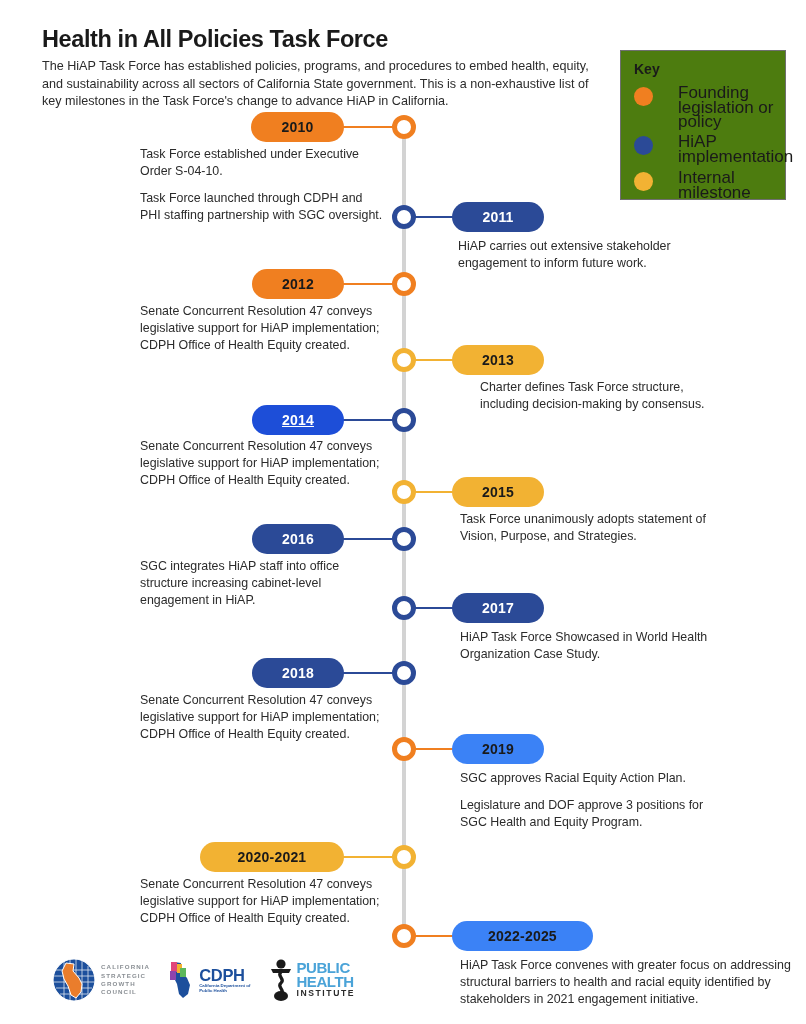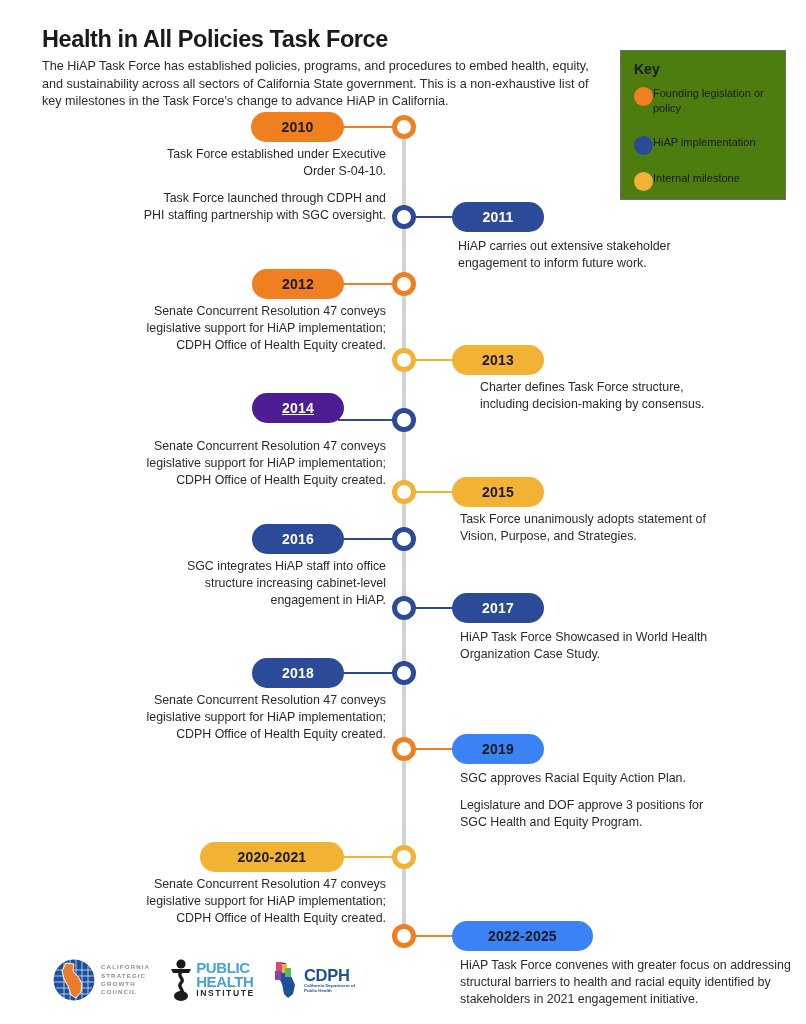--- a/index.html
+++ b/index.html
@@ -64,23 +64,23 @@
     width: 150px;
   }
   .key-dot {
     width: 19px;
     height: 19px;
     border-radius: 50%;
     flex: 0 0 19px;
     margin-top: 1px;
   }
   .key-label {
-    font-size: 11px;
+    font-size: 17px;
     line-height: 14.5px;
-    margin-left: 0;
+    margin-left: 25px;
     color: #1a1a1a;
   }
 
   
   #timeline-spine {
     position: absolute;
     left: 402px;
     top: 127px;
     width: 4px;
     height: 810px;
@@ -121,21 +121,21 @@
     padding: 0 17px;
     box-sizing: border-box;
     white-space: nowrap;
   }
   .desc {
     position: absolute;
     font-size: 12.4px;
     line-height: 17px;
     color: #2b2b2b;
   }
-  .desc.left  { text-align: right; }
+  .desc.left  { }
   .desc.right { text-align: left; margin-left: 18px; }
 
   
   #logo-row {
     position: absolute;
     left: 52px;
     top: 958px;
     display: flex;
     align-items: center;
     gap: 18px;
@@ -196,21 +196,21 @@
     <div class="desc right" style="top: 238px; left: 440px; width: 260px;">HiAP carries out extensive stakeholder engagement to inform future work.</div>
     <div class="connector" style="top: 284px; background: rgb(240, 127, 32); width: 56px; left: 338px;"></div>
     <div class="year-pill" style="top: 284px; background: rgb(240, 127, 32); color: rgb(26, 26, 26); width: 92px; left: 252px;">2012</div>
     <div class="node-circle" style="top: 284px; border-color: rgb(240, 127, 32);"></div>
     <div class="desc left" style="top: 303px; left: 140px; width: 246px;">Senate Concurrent Resolution 47 conveys legislative support for HiAP implementation; CDPH Office of Health Equity created.</div>
     <div class="connector" style="top: 360px; background: rgb(242, 178, 51); width: 44px; left: 414px;"></div>
     <div class="year-pill" style="top: 360px; background: rgb(242, 178, 51); color: rgb(26, 26, 26); width: 92px; left: 452px;">2013</div>
     <div class="node-circle" style="top: 360px; border-color: rgb(242, 178, 51);"></div>
     <div class="desc right" style="top: 379px; left: 462px; width: 250px;">Charter defines Task Force structure, including decision-making by consensus.</div>
     <div class="connector" style="top: 420px; background: rgb(43, 74, 151); width: 56px; left: 338px;"></div>
-    <div class="year-pill" style="top: 408px; background: #4c1d95; color: rgb(255, 255, 255); width: 92px; left: 252px; text-decoration: underline;">2014</div>
+    <div class="year-pill" style="top: 420px; background: #1d4ed8; color: rgb(255, 255, 255); width: 92px; left: 252px; text-decoration: underline;">2014</div>
     <div class="node-circle" style="top: 420px; border-color: rgb(43, 74, 151);"></div>
     <div class="desc left" style="top: 438px; left: 140px; width: 246px;">Senate Concurrent Resolution 47 conveys legislative support for HiAP implementation; CDPH Office of Health Equity created.</div>
     <div class="connector" style="top: 492px; background: rgb(242, 178, 51); width: 44px; left: 414px;"></div>
     <div class="year-pill" style="top: 492px; background: rgb(242, 178, 51); color: rgb(26, 26, 26); width: 92px; left: 452px;">2015</div>
     <div class="node-circle" style="top: 492px; border-color: rgb(242, 178, 51);"></div>
     <div class="desc right" style="top: 511px; left: 442px; width: 265px;">Task Force unanimously adopts statement of Vision, Purpose, and Strategies.</div>
     <div class="connector" style="top: 539px; background: rgb(43, 74, 151); width: 56px; left: 338px;"></div>
     <div class="year-pill" style="top: 539px; background: rgb(43, 74, 151); color: rgb(255, 255, 255); width: 92px; left: 252px;">2016</div>
     <div class="node-circle" style="top: 539px; border-color: rgb(43, 74, 151);"></div>
     <div class="desc left" style="top: 558px; left: 140px; width: 246px;">SGC integrates HiAP staff into office structure increasing cabinet-level engagement in HiAP.</div>
@@ -260,41 +260,41 @@
     </svg>
     <div class="sgc-text logo-text">
       <div>CALIFORNIA</div>
       <div>STRATEGIC</div>
       <div>GROWTH</div>
       <div>COUNCIL</div>
     </div>
   </div>
 
   <div class="logo">
-    <svg width="26" height="44" viewBox="0 0 26 44">
-      <circle cx="13" cy="6" r="4.6" fill="#1a1a1a"></circle>
-      <path d="M3 11 L23 11 L21 15 L5 15 Z" fill="#1a1a1a"></path>
-      <path d="M13 14 C8 18 18 21 13 25 C8 29 18 32 13 36" fill="none" stroke="#1a1a1a" stroke-width="3.2" stroke-linecap="round"></path>
-      <ellipse cx="13" cy="38" rx="7" ry="5" fill="#1a1a1a"></ellipse>
-    </svg>
-    <div class="logo-text" style="margin-left:2px;">
-      <div class="phi-pub">PUBLIC</div>
-      <div class="phi-hea">HEALTH</div>
-      <div class="phi-inst">INSTITUTE</div>
-    </div>
-  </div>
-
-  <div class="logo">
     <svg width="30" height="42" viewBox="0 0 30 42">
       <path d="M6 3 L13 4 L12 11 L19 19 L22 26 L20 35 L15 39 L11 35 L9 25 L5 17 L3 10 Z" fill="#1c4f9c"></path>
       <rect x="3" y="3" width="6" height="10" fill="#e0457b"></rect>
       <rect x="9" y="5" width="5" height="9" fill="#f3b22e"></rect>
       <rect x="12" y="9" width="6" height="9" fill="#5cb85c"></rect>
       <rect x="2" y="12" width="6" height="9" fill="#8e44ad"></rect>
     </svg>
     <div class="logo-text" style="margin-left:1px;">
       <div class="cdph-main">CDPH</div>
       <div class="cdph-sub">California Department of</div>
       <div class="cdph-sub">Public Health</div>
     </div>
   </div>
 
+  <div class="logo">
+    <svg width="26" height="44" viewBox="0 0 26 44">
+      <circle cx="13" cy="6" r="4.6" fill="#1a1a1a"></circle>
+      <path d="M3 11 L23 11 L21 15 L5 15 Z" fill="#1a1a1a"></path>
+      <path d="M13 14 C8 18 18 21 13 25 C8 29 18 32 13 36" fill="none" stroke="#1a1a1a" stroke-width="3.2" stroke-linecap="round"></path>
+      <ellipse cx="13" cy="38" rx="7" ry="5" fill="#1a1a1a"></ellipse>
+    </svg>
+    <div class="logo-text" style="margin-left:2px;">
+      <div class="phi-pub">PUBLIC</div>
+      <div class="phi-hea">HEALTH</div>
+      <div class="phi-inst">INSTITUTE</div>
+    </div>
+  </div>
+
 </div>
 
 </body></html>

